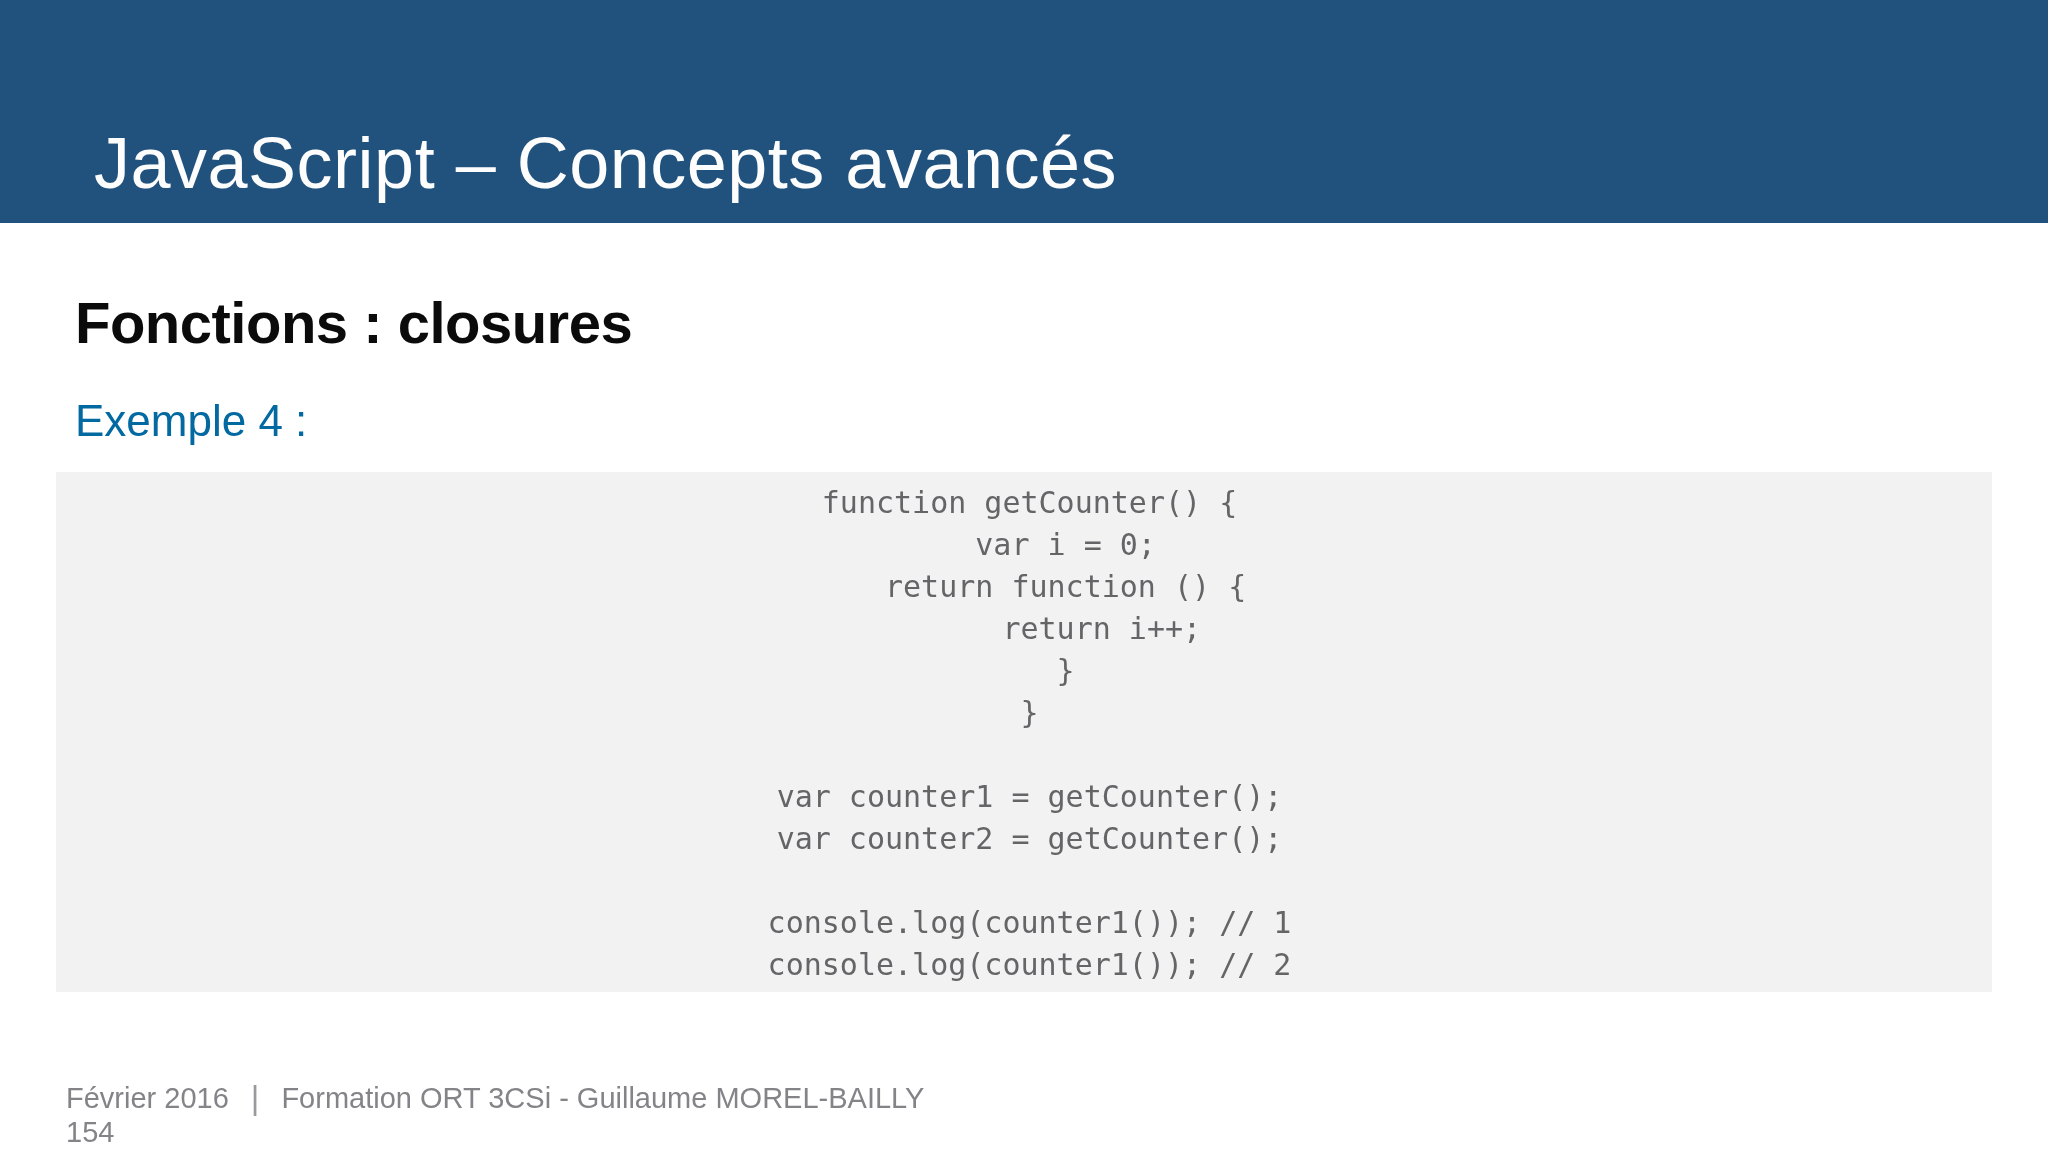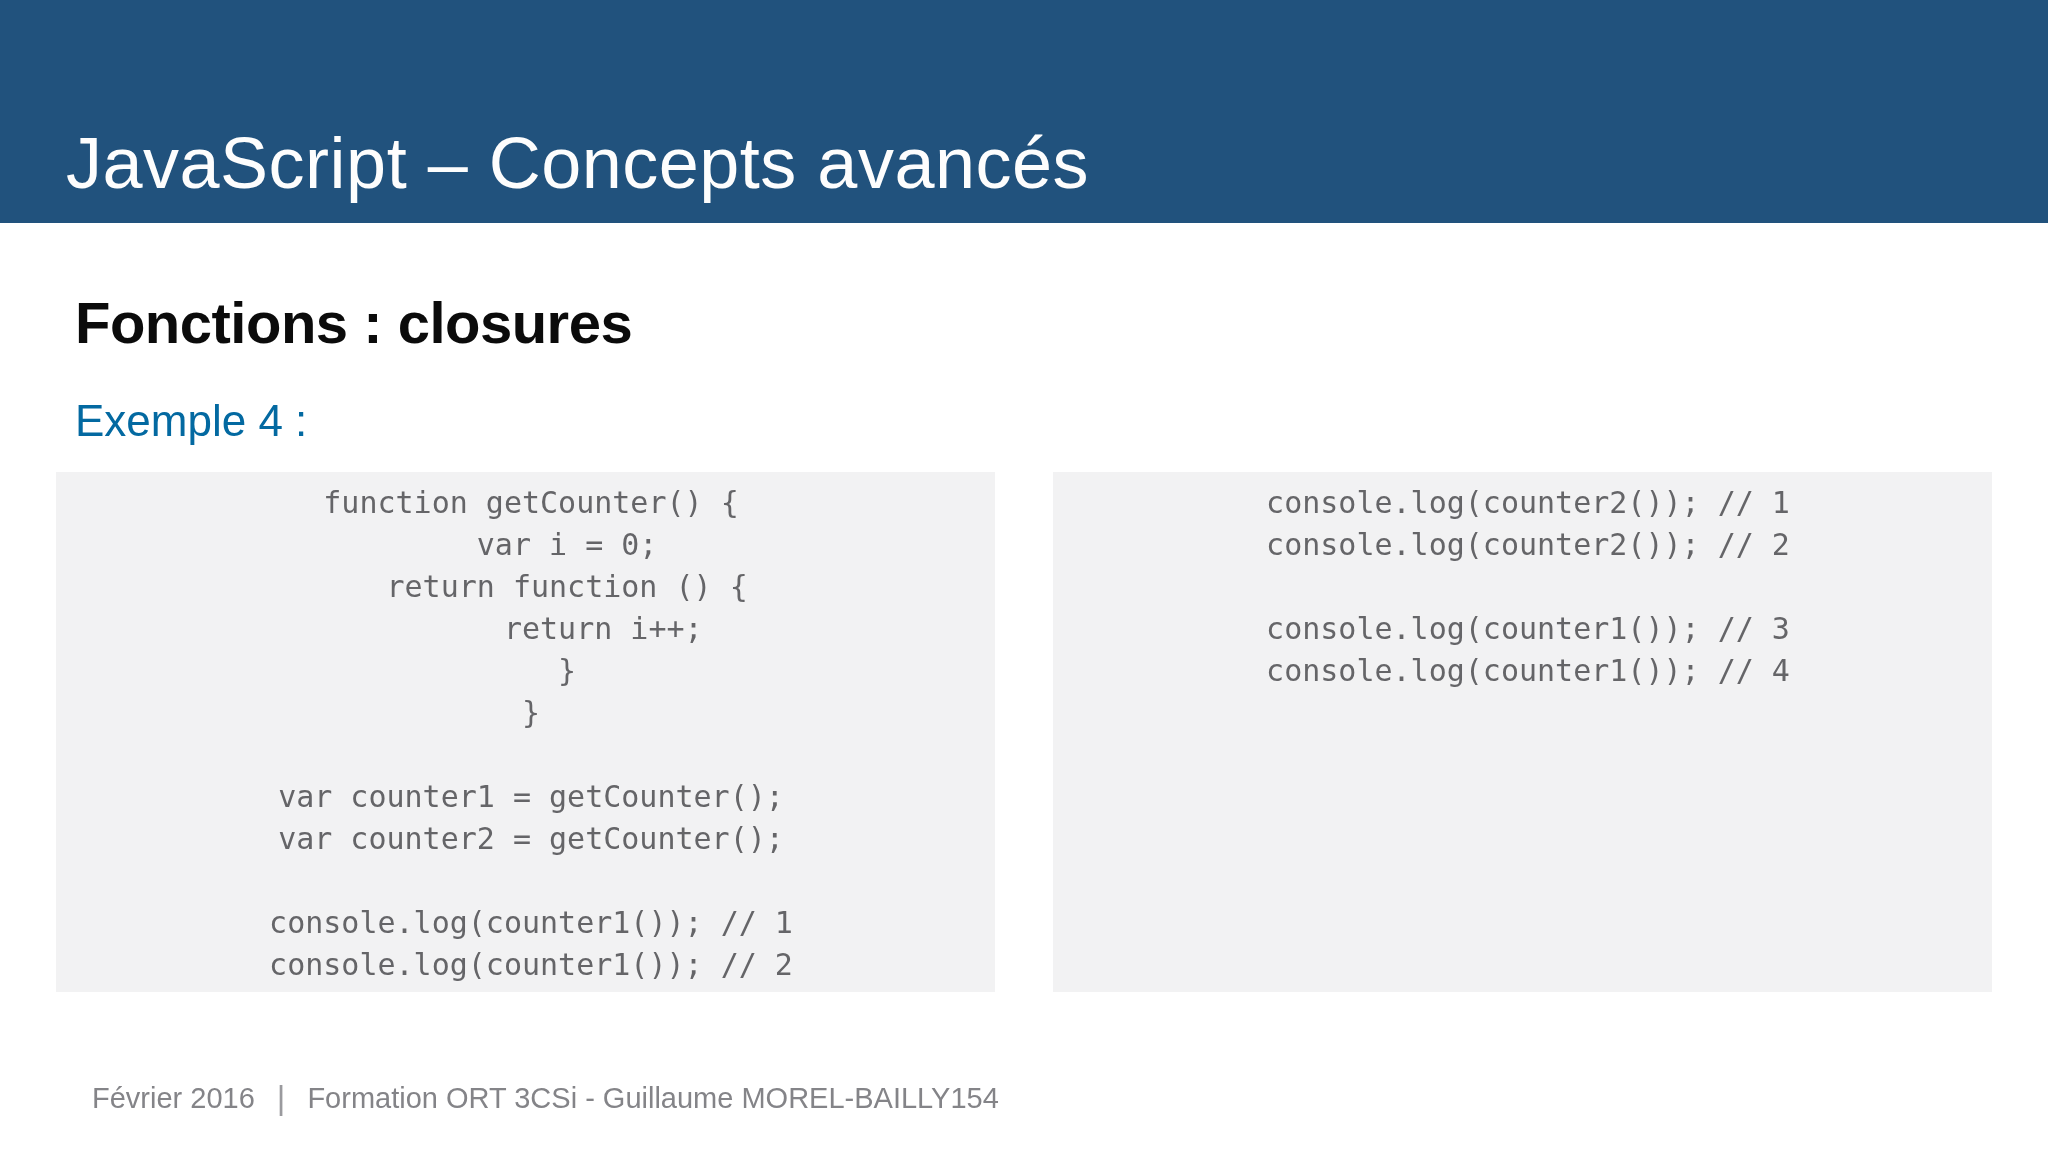--- a/index.html
+++ b/index.html
@@ -10,21 +10,21 @@
     font-family: "Liberation Sans", sans-serif;
   }
   .slide { position: relative; width: 2048px; height: 1152px; background: #ffffff; }
 
   
   .title-bar {
     width: 100%; height: 223px;
     background: #21527D;
     display: flex;
     align-items: flex-end;
-    padding: 0 0 24px 66px;
+    padding: 0 0 24px 94px;
   }
   .title-bar h1 {
     color: #fdfdfd;
     font-size: 72px;
     font-weight: 300;
     letter-spacing: 0.5px;
     line-height: 1;
     font-stretch: semi-condensed;
   }
 
@@ -59,25 +59,26 @@
     line-height: 42px;
     padding: 10px 10px 0 21px;
     white-space: pre;
     overflow: hidden;
     text-align: center;
   }
 
   
   .footer {
     position: absolute;
-    left: 92px; right: 71px; top: 1078px;
+    left: 66px; right: 71px; top: 1078px;
     display: flex;
     align-items: baseline;
     font-size: 29px;
     color: #848488;
+    flex-direction: column;
   }
   .footer .sep {
     display: inline-block;
     margin: 0 22px;
     font-size: 33px;
     color: #9a9a9e;
     font-weight: 300;
     position: relative;
     top: 1px;
   }
@@ -102,25 +103,20 @@
     return function () {
         return i++;
     }
 }
 
 var counter1 = getCounter();
 var counter2 = getCounter();
 
 console.log(counter1()); // 1
 console.log(counter1()); // 2</pre>
-      <pre class="code-block">console.log(counter2()); // 1
-console.log(counter2()); // 2
-
-console.log(counter1()); // 3
-console.log(counter1()); // 4</pre>
     </div>
   </main>
 
   <footer class="footer">
     <div class="footer-left">
       <span>Février 2016</span><span class="sep">|</span><span>Formation ORT 3CSi - Guillaume MOREL-BAILLY</span>
     </div>
     <span class="page-number">154</span>
   </footer>
 

